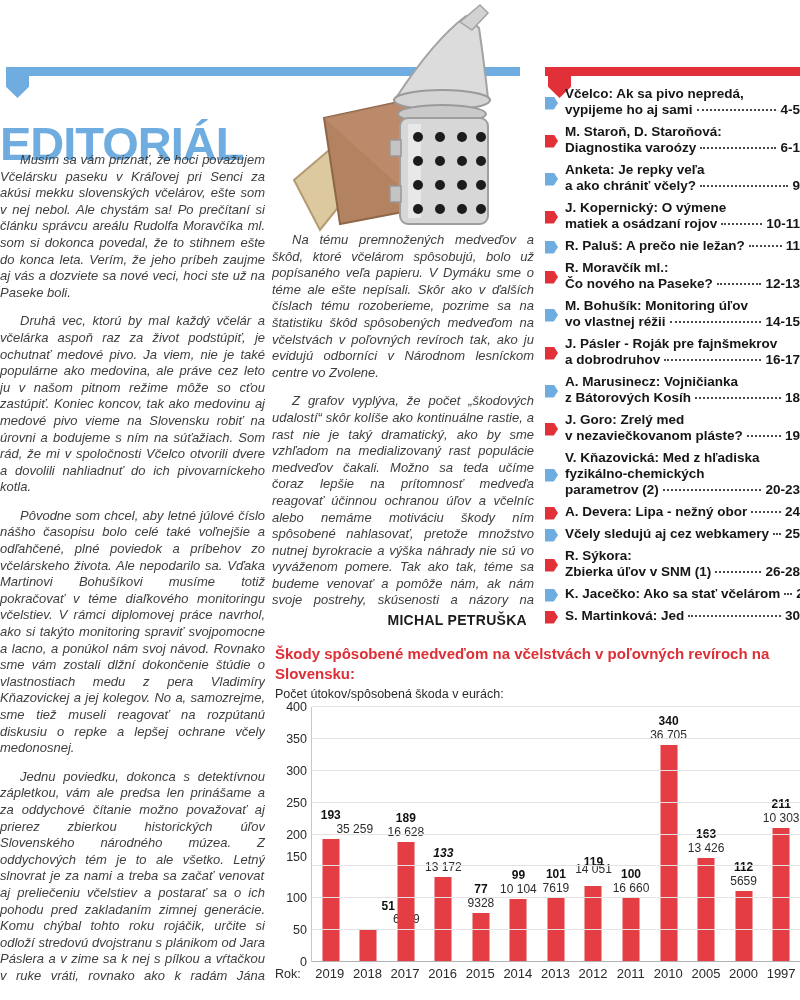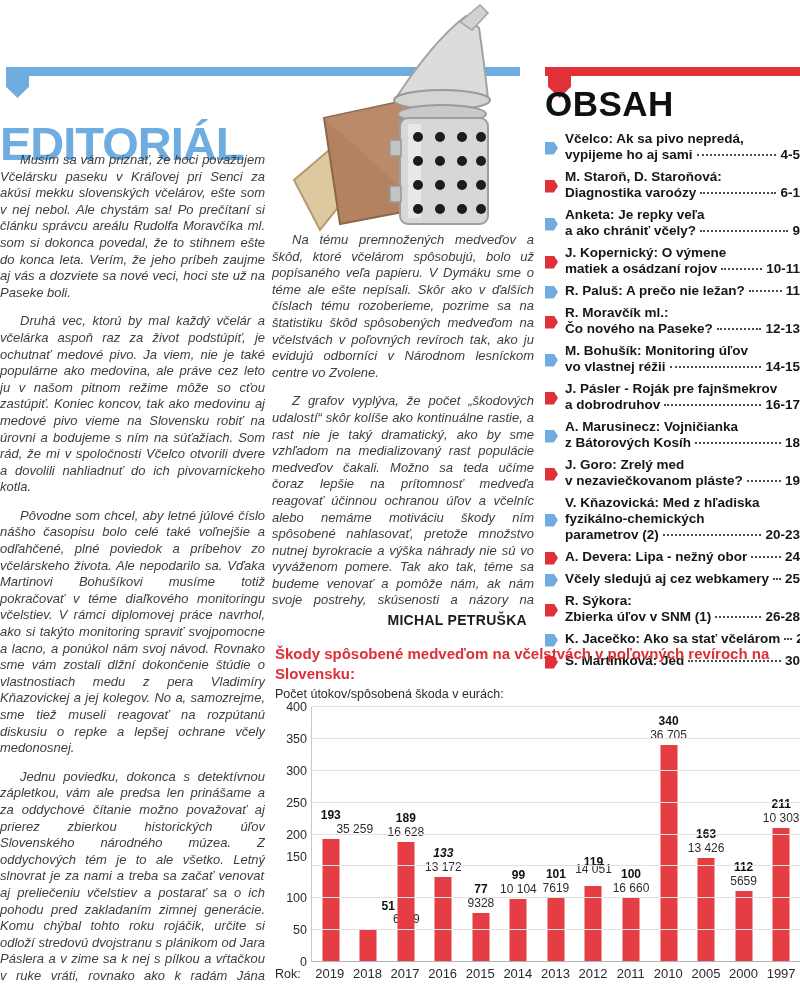--- a/index.html
+++ b/index.html
@@ -134,21 +134,20 @@
       <p>Pôvodne som chcel, aby letné júlové číslo nášho časopisu bolo celé také voľnejšie a odľahčené, plné poviedok a príbehov zo včelárskeho života. Ale nepodarilo sa. Vďaka Martinovi Bohušíkovi musíme totiž pokračovať v téme diaľkového monitoringu včelstiev. V rámci diplomovej práce navrhol, ako si takýto monitoring spraviť svojpomocne a lacno, a ponúkol nám svoj návod. Rovnako sme vám zostali dlžní dokončenie štúdie o vlastnostiach medu z pera Vladimíry Kňazovickej a jej kolegov. No a, samozrejme, sme tiež museli reagovať na rozpútanú diskusiu o repke a lepšej ochrane včely medonosnej.</p>
       <p>Jednu poviedku, dokonca s detektívnou zápletkou, vám ale predsa len prinášame a za oddychové čítanie možno považovať aj prierez zbierkou historických úľov Slovenského národného múzea. Z oddychových tém je to ale všetko. Letný slnovrat je za nami a treba sa začať venovať aj preliečeniu včelstiev a postarať sa o ich pohodu pred zakladaním zimnej generácie. Komu chýbal tohto roku rojáčik, určite si odloží stredovú dvojstranu s plánikom od Jara Páslera a v zime sa k nej s pílkou a vŕtačkou v ruke vráti, rovnako ako k radám Jána Kopernického o tom, ako správne usadiť chytený roj.</p>
     </div>
   <div class="col col-mid" id="col2">
       <p>Na tému premnožených medveďov a škôd, ktoré včelárom spôsobujú, bolo už popísaného veľa papieru. V Dymáku sme o téme ale ešte nepísali. Skôr ako v ďalších číslach tému rozoberieme, pozrime sa na štatistiku škôd spôsobených medveďom na včelstvách v poľovných revíroch tak, ako ju evidujú odborníci v Národnom lesníckom centre vo Zvolene.</p>
       <p>Z grafov vyplýva, že počet „škodových udalostí“ skôr kolíše ako kontinuálne rastie, a rast nie je taký dramatický, ako by sme vzhľadom na medializovaný rast populácie medveďov čakali. Možno sa teda učíme čoraz lepšie na prítomnosť medveďa reagovať účinnou ochranou úľov a včelníc alebo nemáme motiváciu škody ním spôsobené nahlasovať, pretože množstvo nutnej byrokracie a výška náhrady nie sú vo vyváženom pomere. Tak ako tak, téme sa budeme venovať a pomôže nám, ak nám svoje postrehy, skúsenosti a názory na „včelárenie s medveďom“ napíšete.</p>
     </div>
   <div class="author">MICHAL PETRUŠKA</div>
 
   <div class="toc">
-    <h2 class="toc-title">OBSAH</h2>
     <div id="toc-items">
         <div class="toc-item">
           <span class="toc-bullet blue"></span>
           <div class="toc-text">
             <div class="toc-line">Včelco: Ak sa pivo nepredá,</div>
             <div class="toc-last">
               <span class="t">vypijeme ho aj sami</span>
               <span class="dots"></span>
               <span class="pg">4-5</span>
             </div>

